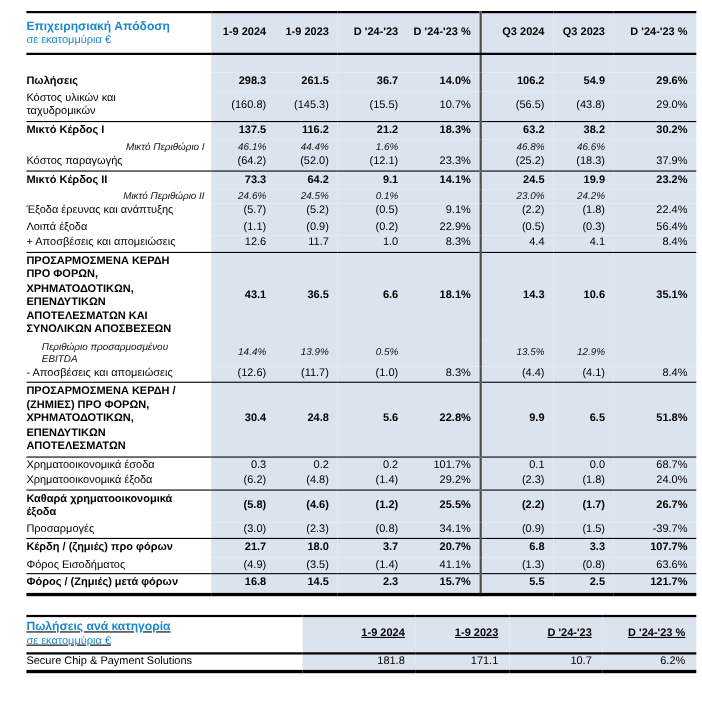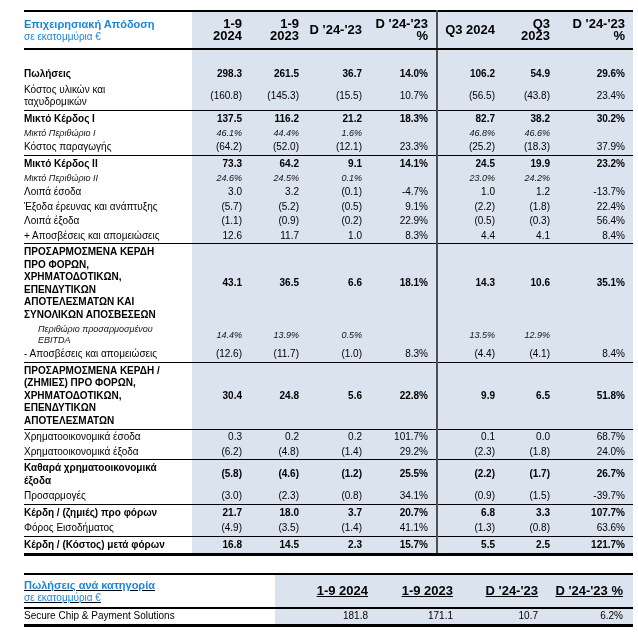--- a/index.html
+++ b/index.html
@@ -5,27 +5,27 @@
   html,body{margin:0;padding:0;background:#ffffff;}
   body{width:638px;height:638px;overflow:hidden;font-family:"Liberation Sans",sans-serif;color:#000;}
   .page{padding:10px 5px 0 24px;}
   table{border-collapse:collapse;table-layout:fixed;width:609px;}
   .fin{border-top:2px solid #000;border-bottom:3px solid #000;}
   .fin td{font-size:10px;line-height:12.5px;padding:1px 0;vertical-align:middle;word-wrap:break-word;}
   td.l{background:#fff;text-align:left;padding-right:22px;}
   td.v{background:#dbe3ef;text-align:right;padding-right:8px;}
   td.div{border-right:2px solid #4f4f4f;}
   tr.hdr td{border-bottom:2px solid #000;font-weight:bold;height:34px;}
-  tr.hdr td.v{font-size:13px;margin-left:24px;}
+  tr.hdr td.v{font-size:10px;margin-left:24px;}
   .t-title{color:#1b87cf;font-weight:bold;font-size:11px;line-height:13px;}
   .t-sub{color:#1b87cf;font-weight:normal;font-size:10px;line-height:12px;}
   tr.gap td{height:14px;}
   tr.b td{font-weight:bold;padding-top:2px;padding-bottom:2px;}
   tr.i td{font-style:italic;font-size:9px;line-height:11px;color:#111;}
-  tr.ir td.l{text-align:left;padding-right:6px;}
+  tr.ir td.l{text-align:right;padding-right:6px;}
   tr.ii td.l{padding-left:14px;}
   tr.line td{border-top:1.5px solid #000;}
   .tbl2-wrap{margin-top:17px;}
   .fin2 td{font-size:10px;}
   .fin2 tr.hdr td{height:30px;text-decoration:underline;}
   .fin2 td.v{padding-right:10px;}
 </style>
 </head>
 <body>
 
@@ -77,29 +77,29 @@
           <td class="v">29.6%</td>
         </tr>
         <tr class="n">
           <td class="l">Κόστος υλικών και ταχυδρομικών</td>
           <td class="v">(160.8)</td>
           <td class="v">(145.3)</td>
           <td class="v">(15.5)</td>
           <td class="v div">10.7%</td>
           <td class="v">(56.5)</td>
           <td class="v">(43.8)</td>
-          <td class="v">23.4%</td>
+          <td class="v">29.0%</td>
         </tr>
         <tr class="b line">
           <td class="l">Μικτό Κέρδος I</td>
           <td class="v">137.5</td>
           <td class="v">116.2</td>
           <td class="v">21.2</td>
           <td class="v div">18.3%</td>
-          <td class="v">82.7</td>
+          <td class="v">63.2</td>
           <td class="v">38.2</td>
           <td class="v">30.2%</td>
         </tr>
         <tr class="i ir">
           <td class="l">Μικτό Περιθώριο I</td>
           <td class="v">46.1%</td>
           <td class="v">44.4%</td>
           <td class="v">1.6%</td>
           <td class="v div"></td>
           <td class="v">46.8%</td>
@@ -128,30 +128,20 @@
         </tr>
         <tr class="i ir">
           <td class="l">Μικτό Περιθώριο II</td>
           <td class="v">24.6%</td>
           <td class="v">24.5%</td>
           <td class="v">0.1%</td>
           <td class="v div"></td>
           <td class="v">23.0%</td>
           <td class="v">24.2%</td>
           <td class="v"></td>
-        </tr>
-        <tr class="n">
-          <td class="l">Λοιπά έσοδα</td>
-          <td class="v">3.0</td>
-          <td class="v">3.2</td>
-          <td class="v">(0.1)</td>
-          <td class="v div">-4.7%</td>
-          <td class="v">1.0</td>
-          <td class="v">1.2</td>
-          <td class="v">-13.7%</td>
         </tr>
         <tr class="n">
           <td class="l">Έξοδα έρευνας και ανάπτυξης</td>
           <td class="v">(5.7)</td>
           <td class="v">(5.2)</td>
           <td class="v">(0.5)</td>
           <td class="v div">9.1%</td>
           <td class="v">(2.2)</td>
           <td class="v">(1.8)</td>
           <td class="v">22.4%</td>
@@ -270,21 +260,21 @@
           <td class="l">Φόρος Εισοδήματος</td>
           <td class="v">(4.9)</td>
           <td class="v">(3.5)</td>
           <td class="v">(1.4)</td>
           <td class="v div">41.1%</td>
           <td class="v">(1.3)</td>
           <td class="v">(0.8)</td>
           <td class="v">63.6%</td>
         </tr>
         <tr class="b line">
-          <td class="l">Κέρδη / (Κόστος) μετά φόρων</td>
+          <td class="l">Φόρος / (Ζημιές) μετά φόρων</td>
           <td class="v">16.8</td>
           <td class="v">14.5</td>
           <td class="v">2.3</td>
           <td class="v div">15.7%</td>
           <td class="v">5.5</td>
           <td class="v">2.5</td>
           <td class="v">121.7%</td>
         </tr>
       </tbody>
   </table>

